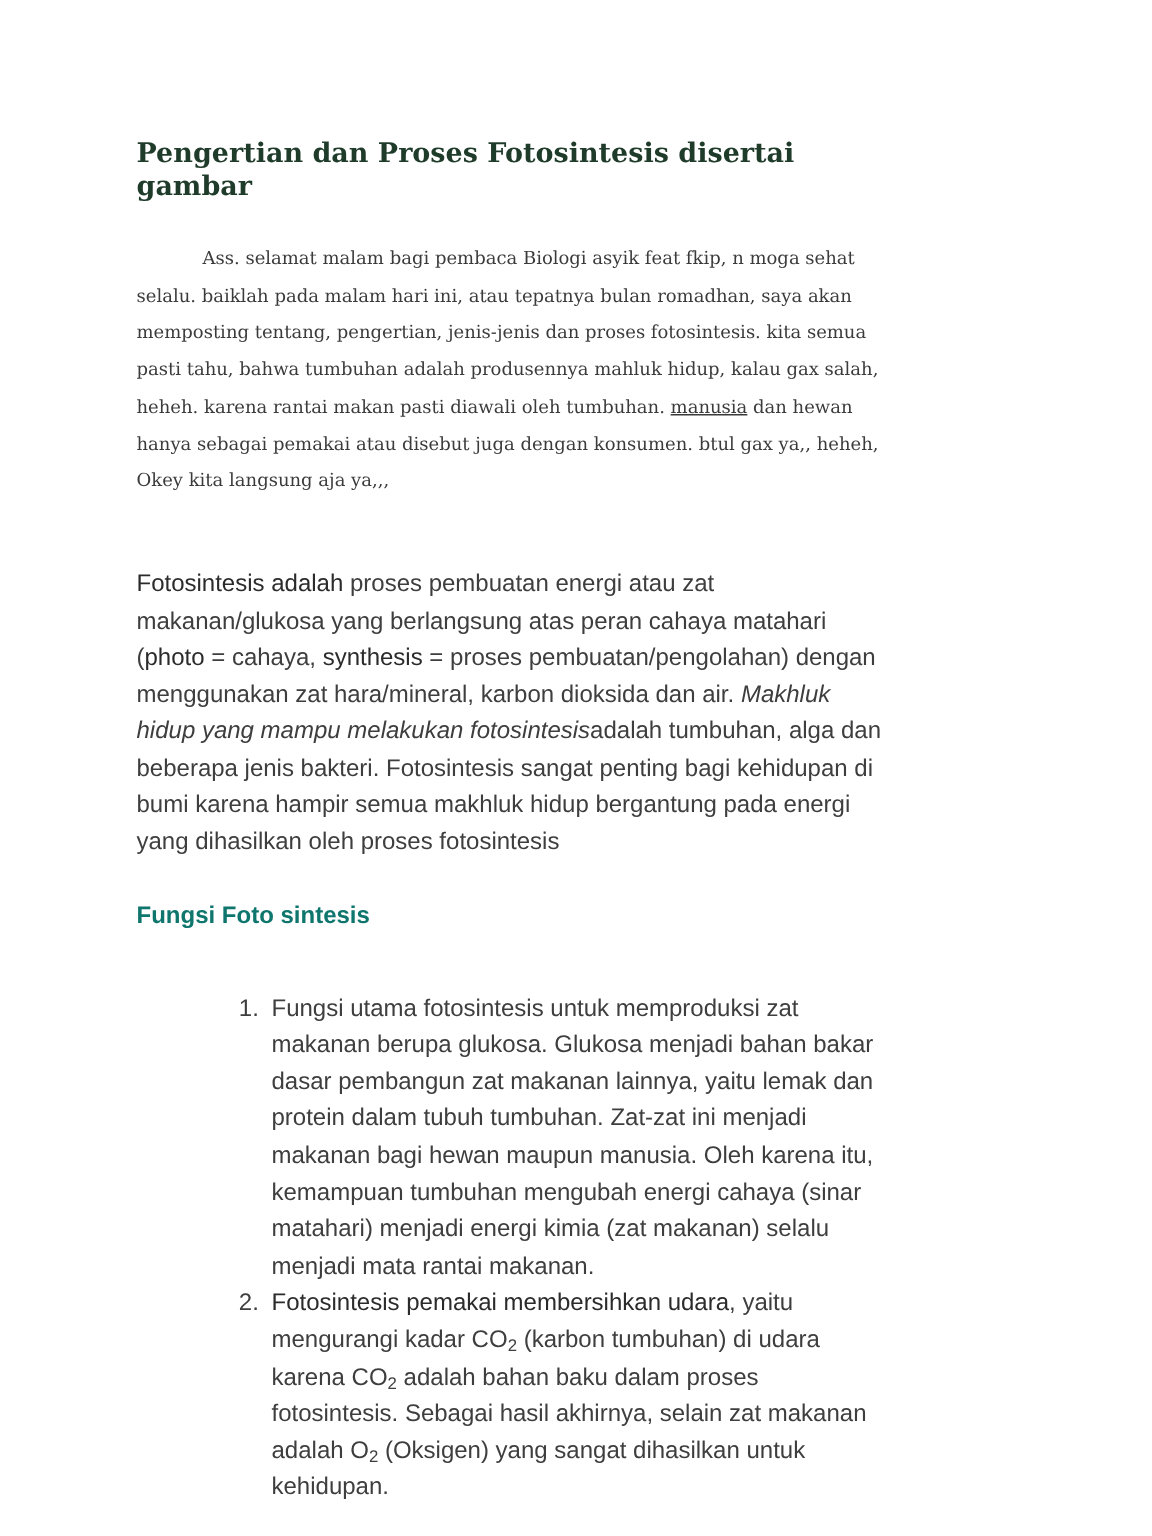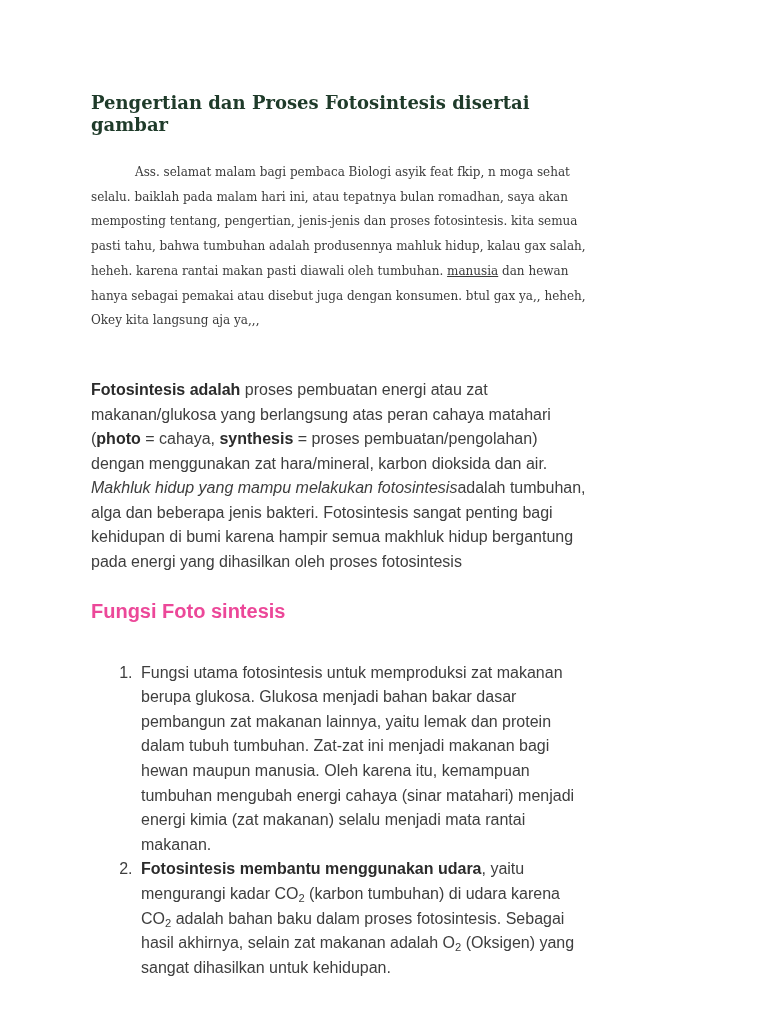--- a/index.html
+++ b/index.html
@@ -31,42 +31,42 @@
     text-indent: 44px;
     margin: 0 0 45px 0;
   }
   .definition {
     font-size: 16px;
     line-height: 24.6px;
     color: #3e3e3e;
     margin: 0;
   }
   .section-heading {
-    font-size: 20px;
+    font-size: 16px;
     line-height: 20px;
     font-weight: bold;
-    color: #ec4899;
+    color: #0f766e;
     margin: 26px 0 0 0;
   }
   .lead {
     font-size: 16px;
     line-height: 24px;
     color: #3e3e3e;
     margin: 28px 0 0 0;
   }
   ol.fungsi-list {
     margin: 40px 0 0 0;
     padding-left: 46px;
     font-size: 16px;
     line-height: 24.6px;
     color: #3e3e3e;
     list-style-type: decimal;
   }
-  ol.fungsi-list li { padding-left: 4px; }
-  .b { font-weight: bold; color: #2b2b2b; }
+  ol.fungsi-list li { padding-left: 4px; margin-left: 40px; }
+  .b { font-weight: normal; color: #2b2b2b; }
   .i { font-style: italic; }
   .u { text-decoration: underline; }
   .link { text-decoration: underline; color: inherit; cursor: pointer; }
   sub { font-size: 70%; line-height: 0; vertical-align: -0.25em; }
 </style>
 </head>
 <body>
 
 <div class="page">
 
@@ -74,16 +74,16 @@
 
   <p class="intro"><span>Ass. selamat malam bagi pembaca Biologi asyik feat fkip, n moga sehat selalu. baiklah pada malam hari ini, atau tepatnya bulan romadhan, saya akan memposting  tentang, pengertian, jenis-jenis  dan proses fotosintesis. kita semua pasti tahu, bahwa tumbuhan adalah produsennya mahluk hidup, kalau gax salah, heheh. karena rantai makan pasti diawali oleh tumbuhan. </span><span class="u link">manusia</span><span> dan hewan hanya sebagai pemakai atau disebut juga dengan konsumen. btul gax ya,, heheh,  Okey kita langsung aja ya,,,</span></p>
 
   <p class="definition"><span class="b">Fotosintesis adalah</span><span> proses pembuatan energi atau zat makanan/glukosa yang berlangsung atas peran cahaya matahari (</span><span class="b">photo</span><span> = cahaya, </span><span class="b">synthesis</span><span> = proses pembuatan/pengolahan) dengan menggunakan zat hara/mineral, karbon dioksida dan air. </span><span class="i">Makhluk hidup yang mampu melakukan fotosintesis</span><span>adalah tumbuhan, alga dan beberapa jenis bakteri. Fotosintesis sangat penting bagi kehidupan di bumi karena hampir semua makhluk hidup bergantung pada energi yang dihasilkan oleh proses fotosintesis</span></p>
 
   <h2 class="section-heading">Fungsi Foto sintesis</h2>
 
 
   <ol class="fungsi-list">
     <li><span>Fungsi utama fotosintesis untuk memproduksi zat makanan berupa glukosa. Glukosa menjadi bahan bakar dasar pembangun zat makanan lainnya, yaitu lemak dan protein dalam tubuh tumbuhan. Zat-zat ini menjadi makanan bagi hewan maupun manusia. Oleh karena itu, kemampuan tumbuhan mengubah energi cahaya (sinar matahari) menjadi energi kimia (zat makanan) selalu menjadi mata rantai makanan.</span></li>
-    <li><span class="b">Fotosintesis membantu menggunakan udara</span><span>, yaitu mengurangi kadar CO</span><sub>2</sub><span> (karbon tumbuhan) di udara karena CO</span><sub>2</sub><span> adalah bahan baku dalam proses fotosintesis. Sebagai hasil akhirnya, selain zat makanan adalah O</span><sub>2</sub><span> (Oksigen) yang sangat dihasilkan untuk kehidupan.</span></li>
+    <li><span class="b">Fotosintesis pemakai membersihkan udara</span><span>, yaitu mengurangi kadar CO</span><sub>2</sub><span> (karbon tumbuhan) di udara karena CO</span><sub>2</sub><span> adalah bahan baku dalam proses fotosintesis. Sebagai hasil akhirnya, selain zat makanan adalah O</span><sub>2</sub><span> (Oksigen) yang sangat dihasilkan untuk kehidupan.</span></li>
   </ol>
 
 </div>
 
 </body></html>

